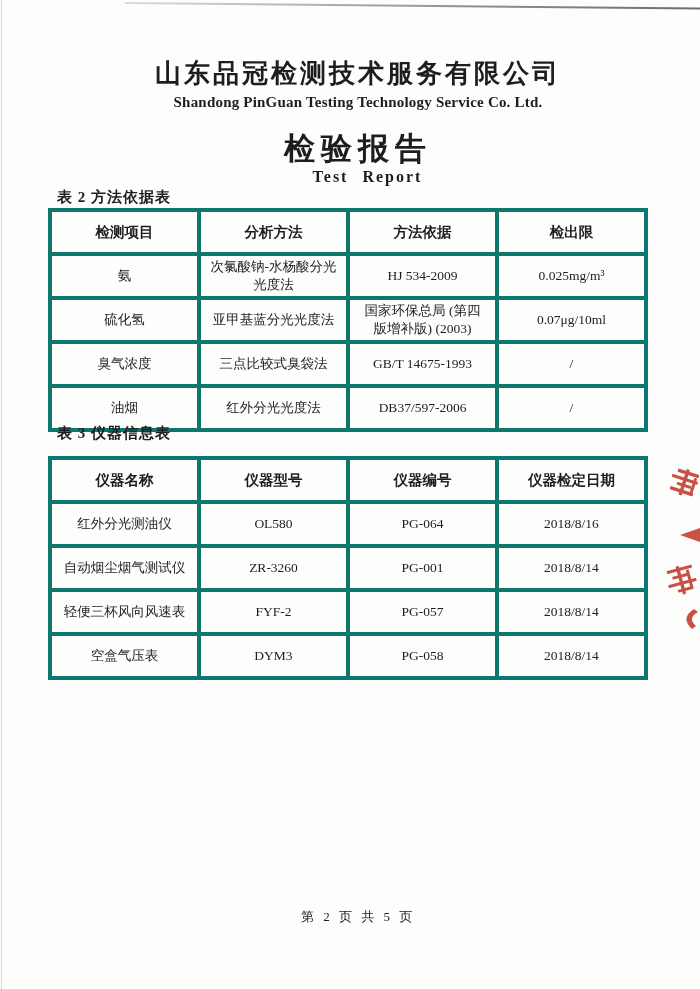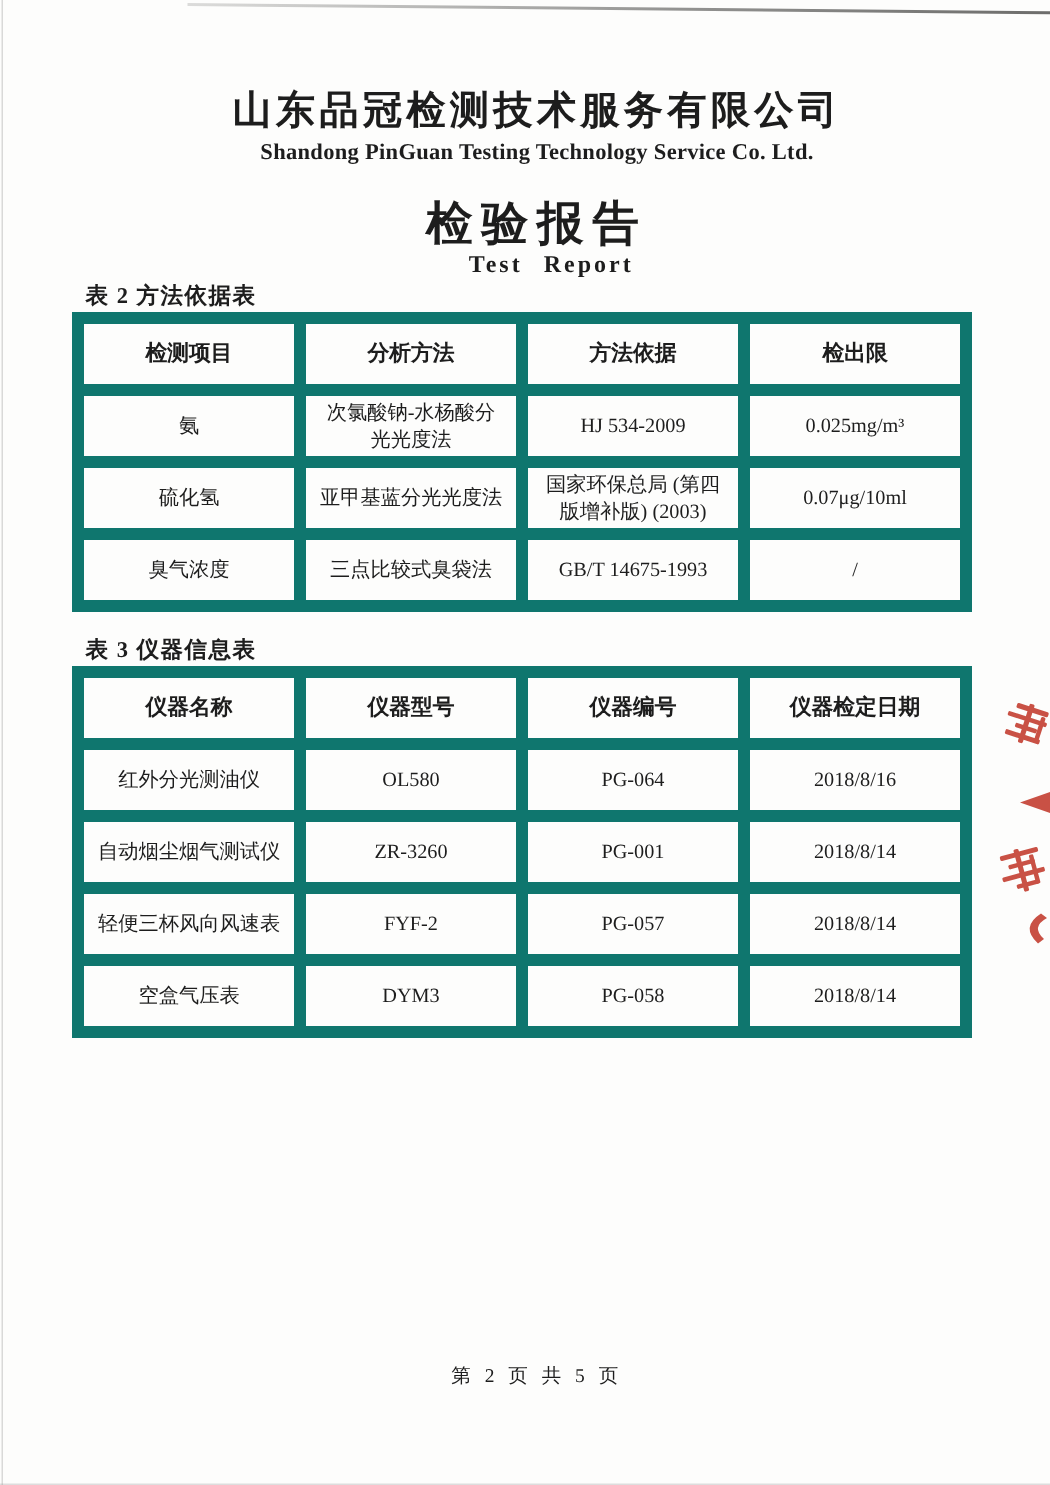--- a/index.html
+++ b/index.html
@@ -38,23 +38,23 @@
   .cap2 { top:188px; left:57px; }
   .cap3 { top:424px; left:57px; }
 
   
   table.rpt {
     position:absolute; left:48px; width:600px;
     border-collapse:collapse; table-layout:fixed;
     border:3px solid #151515;
   }
   table.t2 { top:208px; }
-  table.t3 { top:444px; }
+  table.t3 { top:456px; }
   table.rpt th, table.rpt td {
-    border:8px solid #0f766e;
+    border:4px solid #0f766e;
     text-align:center; vertical-align:middle;
     padding:2px 8px; line-height:1.3;
   }
   table.rpt th { font-size:14.5px; font-weight:700; height:36px; }
   table.rpt td { font-size:13.5px; font-weight:400; height:36px; }
   table.t3 tr.tall td { height:50px; }
   .prewrap { white-space:pre-line; }
 
   
   .page-footer { top:908px; font-size:13px; letter-spacing:3px; }
@@ -101,20 +101,26 @@
   <tr>
     <td>硫化氢</td>
     <td>亚甲基蓝分光光度法</td>
     <td>国家环保总局 (第四版增补版) (2003)</td>
     <td>0.07μg/10ml</td>
   </tr>
   <tr>
     <td>臭气浓度</td>
     <td>三点比较式臭袋法</td>
     <td>GB/T 14675-1993</td>
+    <td>/</td>
+  </tr>
+  <tr>
+    <td>油烟</td>
+    <td>红外分光光度法</td>
+    <td>DB37/597-2006</td>
     <td>/</td>
   </tr>
 </tbody>
   </table>
 
 <div class="abs tbl-caption cap3">表 3 仪器信息表</div>
 <table class="rpt t3">
   <colgroup>
       <col style="width:25%">
       <col style="width:25%">

